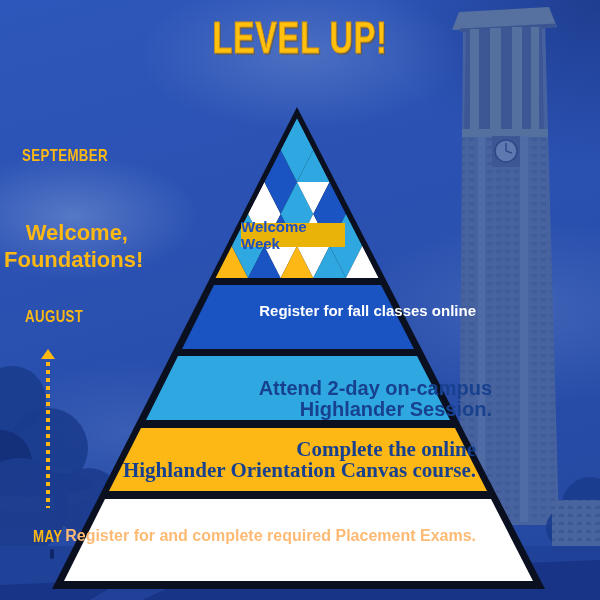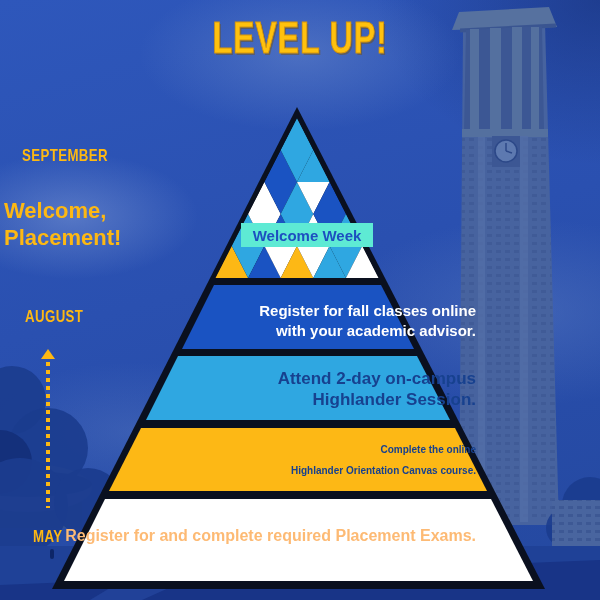--- a/index.html
+++ b/index.html
@@ -22,37 +22,37 @@
     font-size:45px;font-weight:bold;letter-spacing:1px;color:#ffc10e;
     transform:scaleX(.72);transform-origin:center top;
     -webkit-text-stroke:1px #d8960a;
     text-shadow:2px 2px 0 rgba(120,80,0,.45);}
   
   .month{position:absolute;font-size:17px;font-weight:bold;color:#fdb813;
     letter-spacing:.5px;transform:scaleX(.78);transform-origin:left center;}
   .m-sep{left:22px;top:146px;}
   .m-aug{left:25px;top:307px;}
   .m-may{left:33px;top:527px;}
-  .welcome{position:absolute;left:4px;top:197px;width:124px;text-align:left;
+  .welcome{position:absolute;left:4px;top:219px;width:124px;text-align:right;
     font-size:22px;font-weight:bold;line-height:27px;color:#fdb813;}
   
   .arrow-head{position:absolute;left:41px;top:349px;width:0;height:0;
     border-left:7px solid transparent;border-right:7px solid transparent;
     border-bottom:10px solid #fdb813;}
   .arrow-line{position:absolute;left:46px;top:362px;width:4px;height:146px;
     background:repeating-linear-gradient(180deg,#fdb813 0 4px,transparent 4px 8px);}
   
   .tiertext{position:absolute;left:0;width:476px;text-align:right;font-weight:bold;}
   .t2{top:301px;font-size:15px;line-height:20px;color:#ffffff;}
-  .t3{top:368px;font-size:17px;line-height:21px;color:#17418f;}
-  .t4{top:439px;font-size:10px;line-height:21px;color:#17418f;}
+  .t3{top:378px;font-size:20px;line-height:21px;color:#17418f;padding-left:16px;}
+  .t4{top:439px;font-size:21px;line-height:21px;color:#17418f;font-family:Liberation Serif, serif;}
   .t5{top:527px;font-size:16px;color:#fdba74;}
   
-  .ww-band{position:absolute;left:241px;top:223px;width:132px;height:24px;
-    background:#5eead4;display:flex;align-items:center;justify-content:center;
+  .ww-band{position:absolute;left:241px;top:223px;width:104px;height:24px;
+    background:#eab308;display:flex;align-items:center;justify-content:center;
     font-size:15px;font-weight:bold;color:#1d4fc0;}
 </style>
 </head>
 <body>
 
 <div class="layer bg"></div>
 
 <svg width="600" height="600" viewBox="0 0 600 600">
   <defs>
     <pattern id="win" width="9" height="8" patternUnits="userSpaceOnUse">
@@ -154,33 +154,32 @@
   <polygon points="178,356 417,356 450,420 146,420" fill="#2fa7e1"></polygon>
   <polygon points="141,428 455,428 487,491 109,491" fill="#fdb815"></polygon>
   <polygon points="105,499 491,499 533,581 64,581" fill="#ffffff"></polygon>
 </svg>
 
 <div class="title">LEVEL UP!</div>
 
 <div class="month m-sep">SEPTEMBER</div>
 <div class="welcome">
   <div>Welcome,</div>
-  <div>Placement!</div>
+  <div>Foundations!</div>
 </div>
 <div class="month m-aug">AUGUST</div>
 <div class="month m-may">MAY</div>
 
 <div class="arrow-head"></div>
 <div class="arrow-line"></div>
 
 <div class="ww-band">Welcome Week</div>
 
 <div class="tiertext t2">
   <div>Register for fall classes online</div>
-  <div>with your academic advisor.</div>
 </div>
 <div class="tiertext t3">
   <div>Attend 2-day on-campus</div>
   <div>Highlander Session.</div>
 </div>
 <div class="tiertext t4">
   <div>Complete the online</div>
   <div>Highlander Orientation Canvas course.</div>
 </div>
 <div class="tiertext t5">

